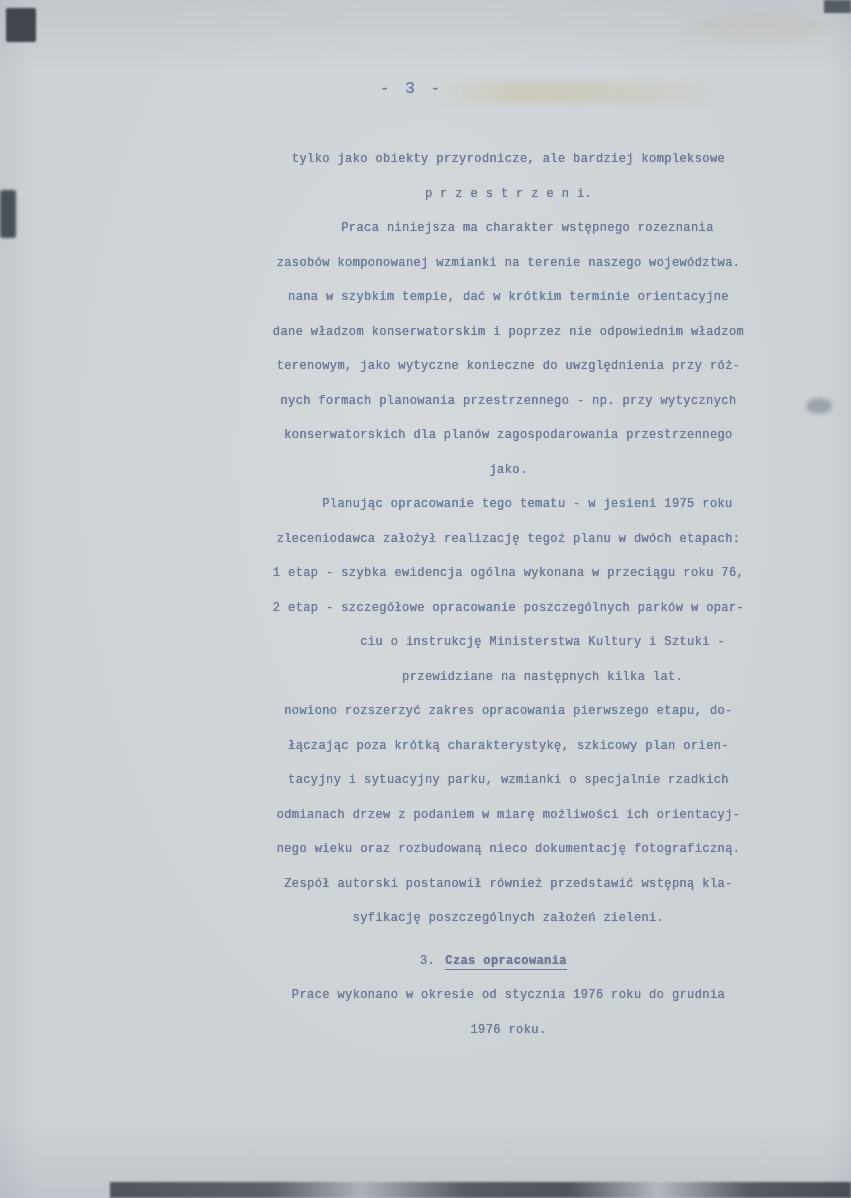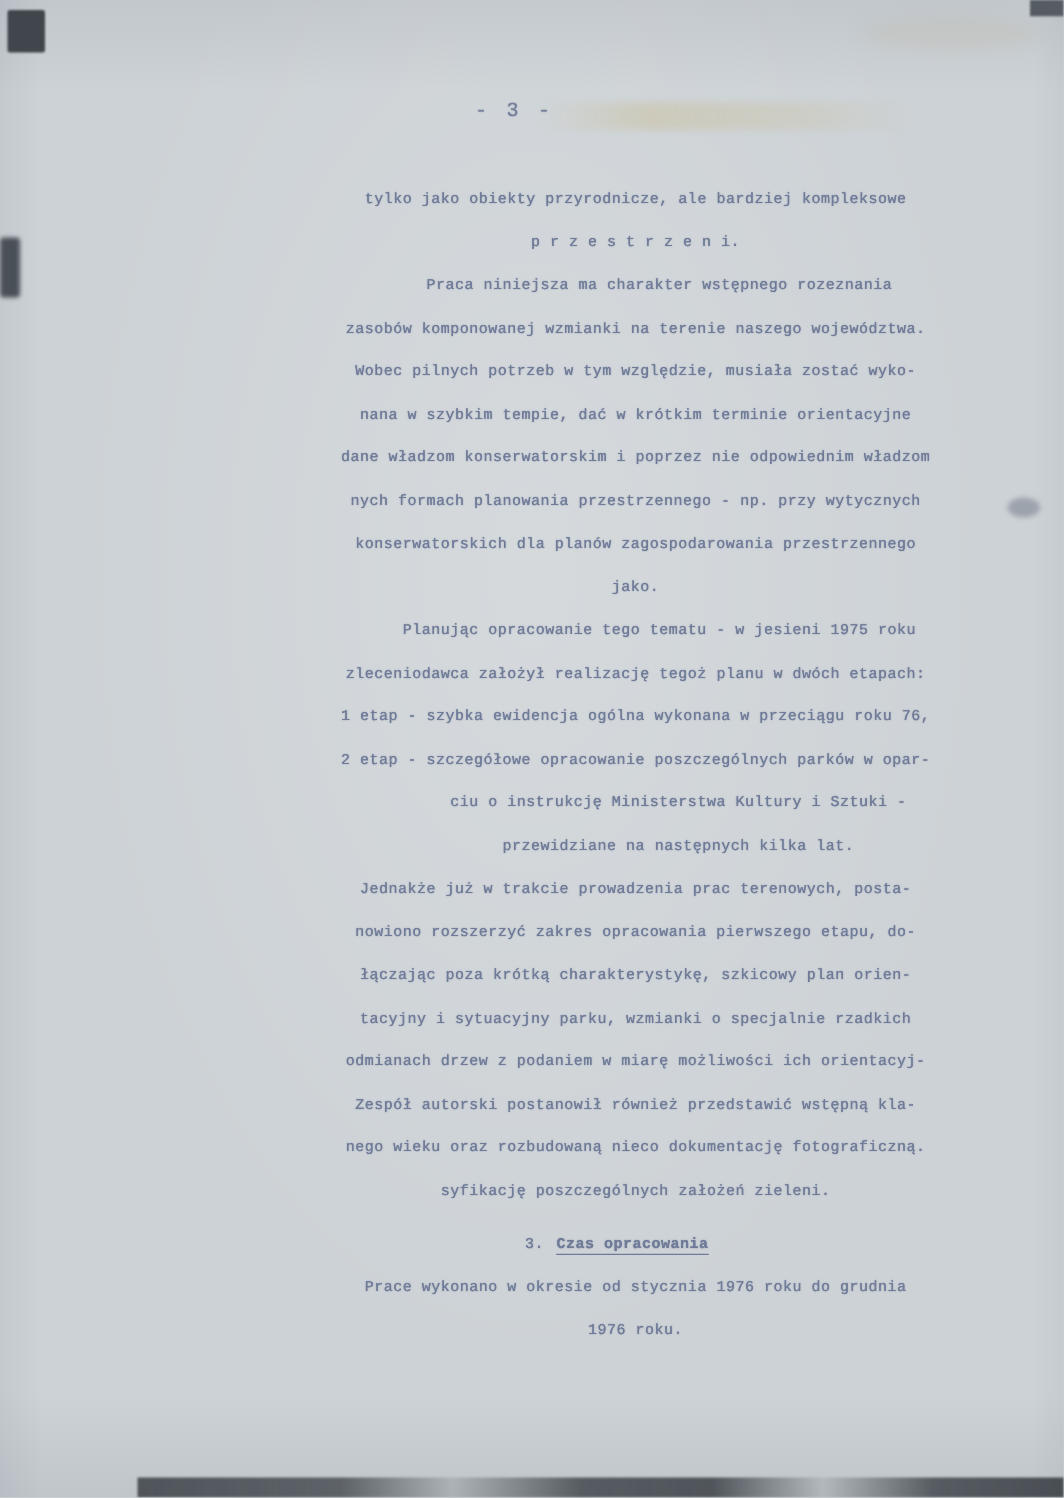--- a/index.html
+++ b/index.html
@@ -62,39 +62,38 @@
   <div class="artifact smudge-right-mid"></div>
   <div class="artifact strip-bottom"></div>
 
   <div class="page-number">- 3 -</div>
 
   <div class="text-block">
     <div class="line">tylko jako obiekty przyrodnicze, ale bardziej kompleksowe</div>
     <div class="line">p r z e s t r z e n i.</div>
     <div class="line">     Praca niniejsza ma charakter wstępnego rozeznania</div>
     <div class="line">zasobów komponowanej wzmianki na terenie naszego województwa.</div>
-    <div class="line">Wobec pilnych potrzeb w tym względzie, musiała zostać wyko-</div>
     <div class="line">nana w szybkim tempie, dać w krótkim terminie orientacyjne</div>
     <div class="line">dane władzom konserwatorskim i poprzez nie odpowiednim władzom</div>
+    <div class="line">terenowym, jako wytyczne konieczne do uwzględnienia przy róż-</div>
     <div class="line">nych formach planowania przestrzennego - np. przy wytycznych</div>
     <div class="line">konserwatorskich dla planów zagospodarowania przestrzennego</div>
     <div class="line">jako.</div>
     <div class="line">     Planując opracowanie tego tematu - w jesieni 1975 roku</div>
     <div class="line">zleceniodawca założył realizację tegoż planu w dwóch etapach:</div>
     <div class="line">1 etap - szybka ewidencja ogólna wykonana w przeciągu roku 76,</div>
     <div class="line">2 etap - szczegółowe opracowanie poszczególnych parków w opar-</div>
     <div class="line">         ciu o instrukcję Ministerstwa Kultury i Sztuki -</div>
     <div class="line">         przewidziane na następnych kilka lat.</div>
-    <div class="line">Jednakże już w trakcie prowadzenia prac terenowych, posta-</div>
     <div class="line">nowiono rozszerzyć zakres opracowania pierwszego etapu, do-</div>
     <div class="line">łączając poza krótką charakterystykę, szkicowy plan orien-</div>
     <div class="line">tacyjny i sytuacyjny parku, wzmianki o specjalnie rzadkich</div>
     <div class="line">odmianach drzew z podaniem w miarę możliwości ich orientacyj-</div>
+    <div class="line">nego wieku oraz rozbudowaną nieco dokumentację fotograficzną.</div>
     <div class="line">Zespół autorski postanowił również przedstawić wstępną kla-</div>
-    <div class="line">nego wieku oraz rozbudowaną nieco dokumentację fotograficzną.</div>
     <div class="line">syfikację poszczególnych założeń zieleni.</div>
 
     <div class="line heading"><span class="sec-num">3.</span><span class="sec-title">Czas opracowania</span></div>
 
     <div class="line">Prace wykonano w okresie od stycznia 1976 roku do grudnia</div>
     <div class="line">1976 roku.</div>
   </div>
 
 </div>
 

